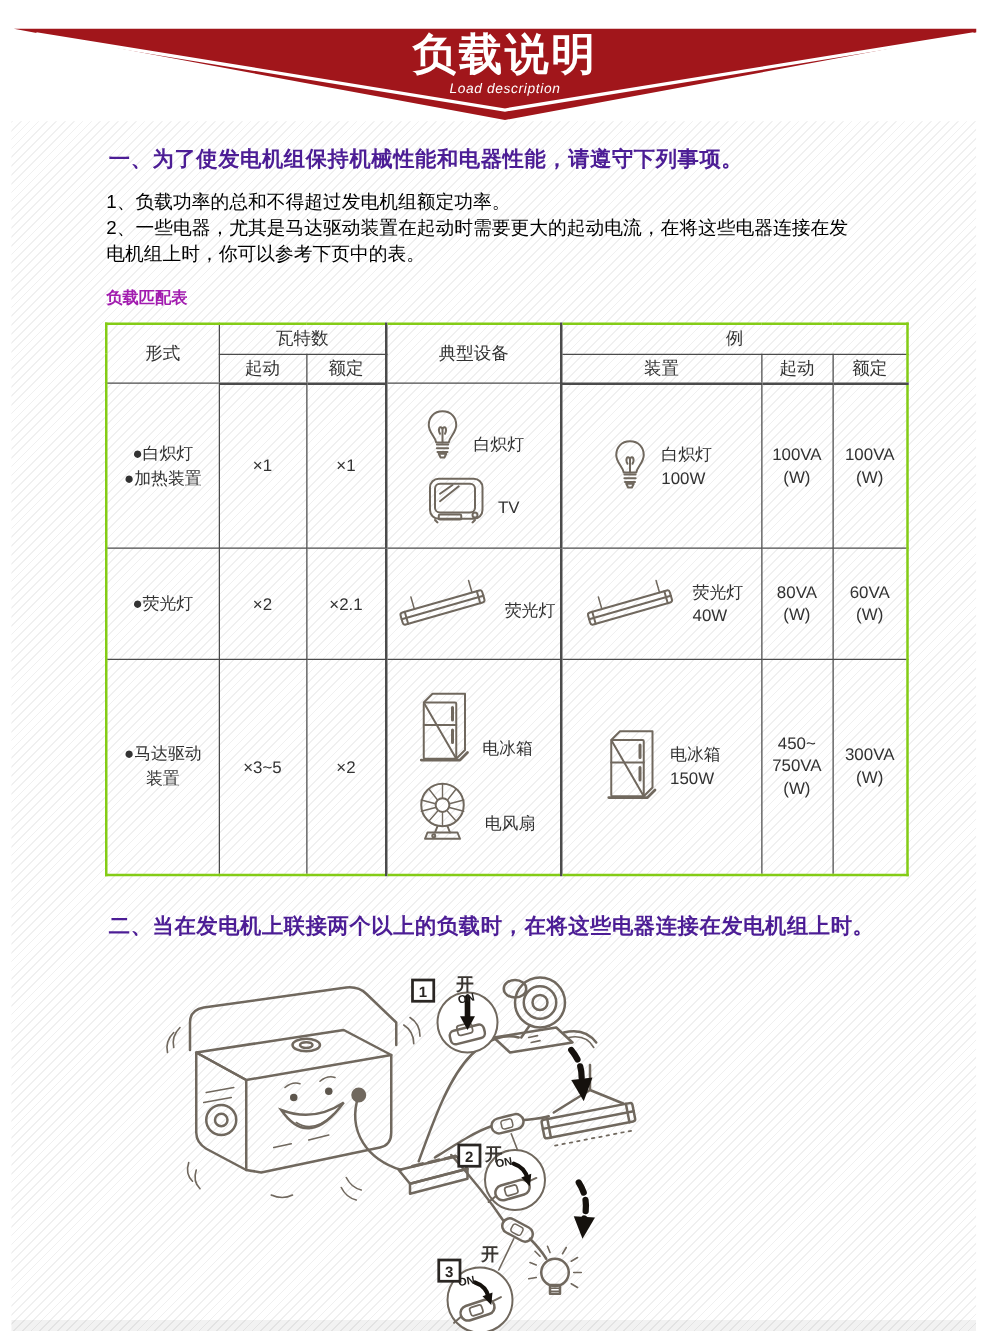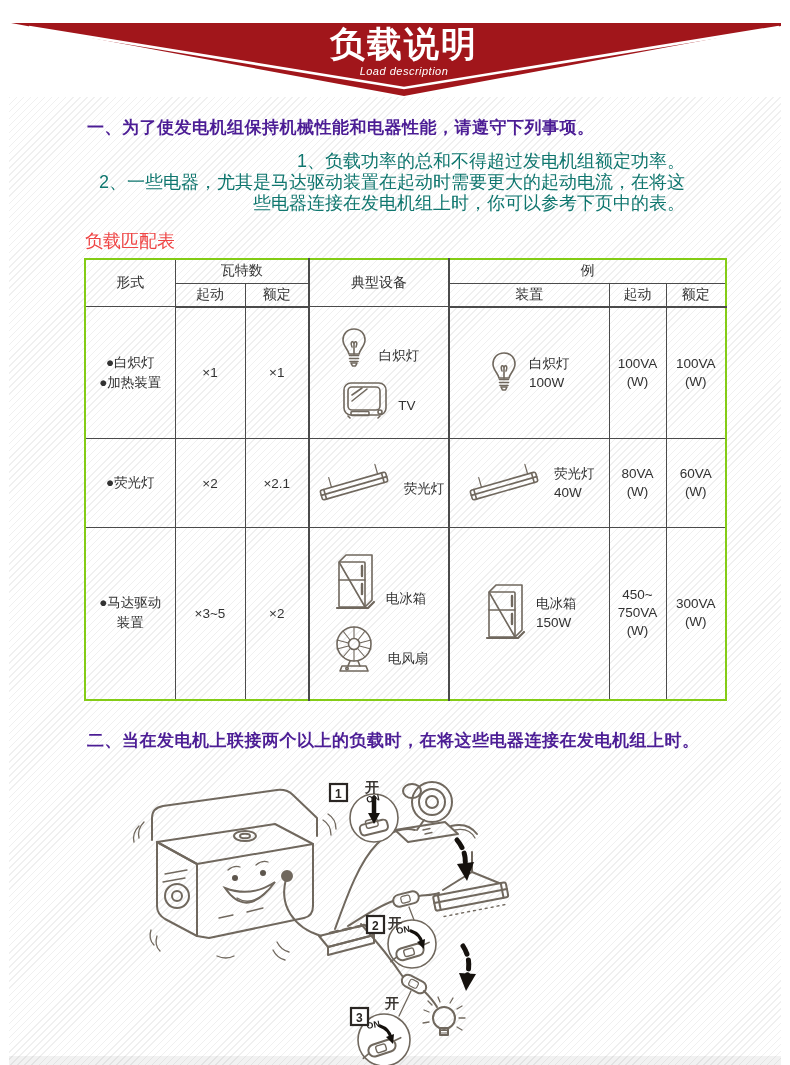--- a/index.html
+++ b/index.html
@@ -15,22 +15,22 @@
   .banner { position:absolute; left:0; top:0; width:790px; height:100px; }
   .banner svg { position:absolute; left:0; top:0; }
   .banner-text { position:absolute; left:0; top:24px; width:790px; text-align:center; color:#fff; }
   .banner-title { font-size:35px; font-weight:bold; letter-spacing:2px; line-height:40px; }
   .banner-sub { font-size:11px; letter-spacing:0.5px; margin-top:1px;font-style:italic; }
 
   
   .sec-heading { position:absolute; left:78px; font-size:17px; font-weight:bold; color:#4c1d95; letter-spacing:0.5px; }
   #sec1-heading { top:116px; }
   #sec2-heading { top:729px; width:680px; }
-  .sec1-items { position:absolute; left:76px; top:151px; width:600px; font-size:18px; line-height:21px; color:#0f766e;text-align:right; }
-  .table-label { position:absolute; left:76px; top:229px; font-size:18px; font-weight:normal; color:#ef4444; }
+  .sec1-items { position:absolute; left:76px; top:151px; width:600px; font-size:15px; line-height:21px; color:#000000; }
+  .table-label { position:absolute; left:76px; top:229px; font-size:13px; font-weight:bold; color:#a21caf; }
 
   
   table.load { position:absolute; left:75px; top:258px; border-collapse:collapse; table-layout:fixed;
     border:2px solid #84cc16; font-size:13.5px; color:#323232; }
   table.load td { border:1px solid #4b4b4b; text-align:center; vertical-align:middle; padding:2px; }
   tr.hdr1 td { height:24px; font-size:14px; }
   tr.hdr2 td { height:23px; border-bottom:2px solid #4b4b4b; font-size:14px; }
   td.bl2 { border-left-width:2px !important; }
   tr.r1 td { height:132px; }
   tr.r2 td { height:89px; }

